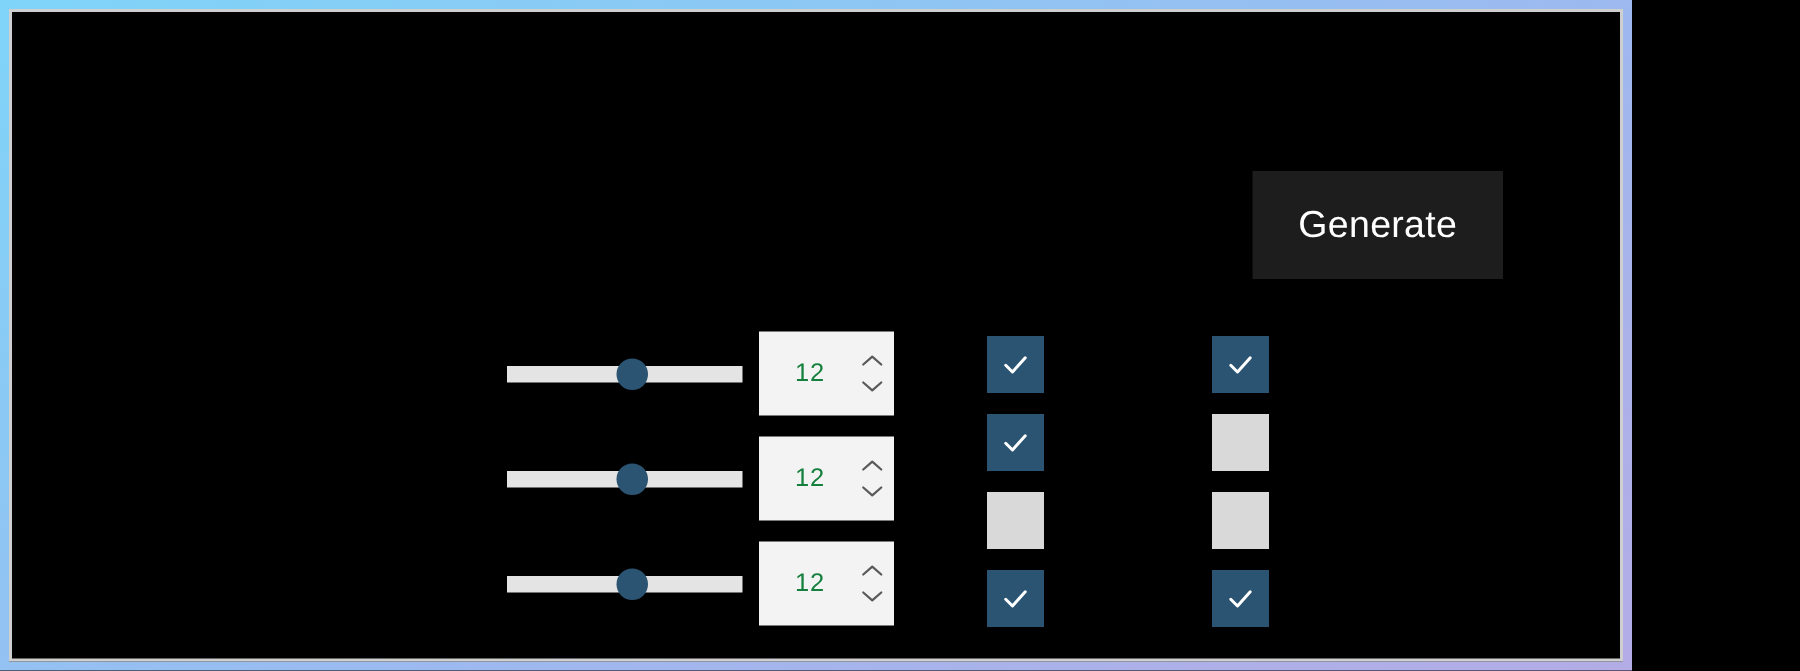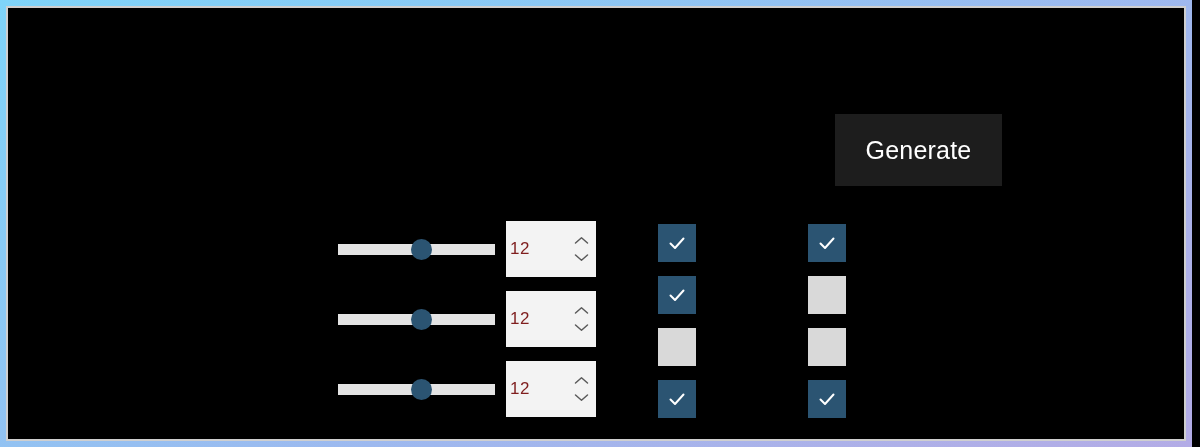--- a/index.html
+++ b/index.html
@@ -10,21 +10,21 @@
   body {
     width: 1200px;
     height: 447px;
     overflow: hidden;
     font-family: "Liberation Sans", sans-serif;
   }
 
   
   #app-frame {
     position: relative;
-    width: 1192px;
+    width: 1088px;
     height: 447px;
     box-sizing: border-box;
     padding: 6px;
     background: linear-gradient(150deg,
         #7fd4f9 0%,
         #8cc8f4 28%,
         #9db9ef 58%,
         #aeb0e8 85%,
         #b3ace6 100%);
   }
@@ -104,26 +104,26 @@
     position: relative;
     width: 90px;
     height: 56px;
     background: #f3f3f3;
     display: flex;
     align-items: center;
     box-sizing: border-box;
   }
   .number-value {
     flex: 1;
-    text-align: left;
+    text-align: center;
     padding-left: 4px;
     padding-right: 2px;
     font-family: "Liberation Sans", sans-serif;
     font-size: 17px;
-    color: #7f1d1d;
+    color: #15803d;
     letter-spacing: 0.5px;
   }
   .spinner-arrows {
     width: 24px;
     height: 100%;
     display: flex;
     flex-direction: column;
     justify-content: center;
     align-items: center;
     gap: 8px;

